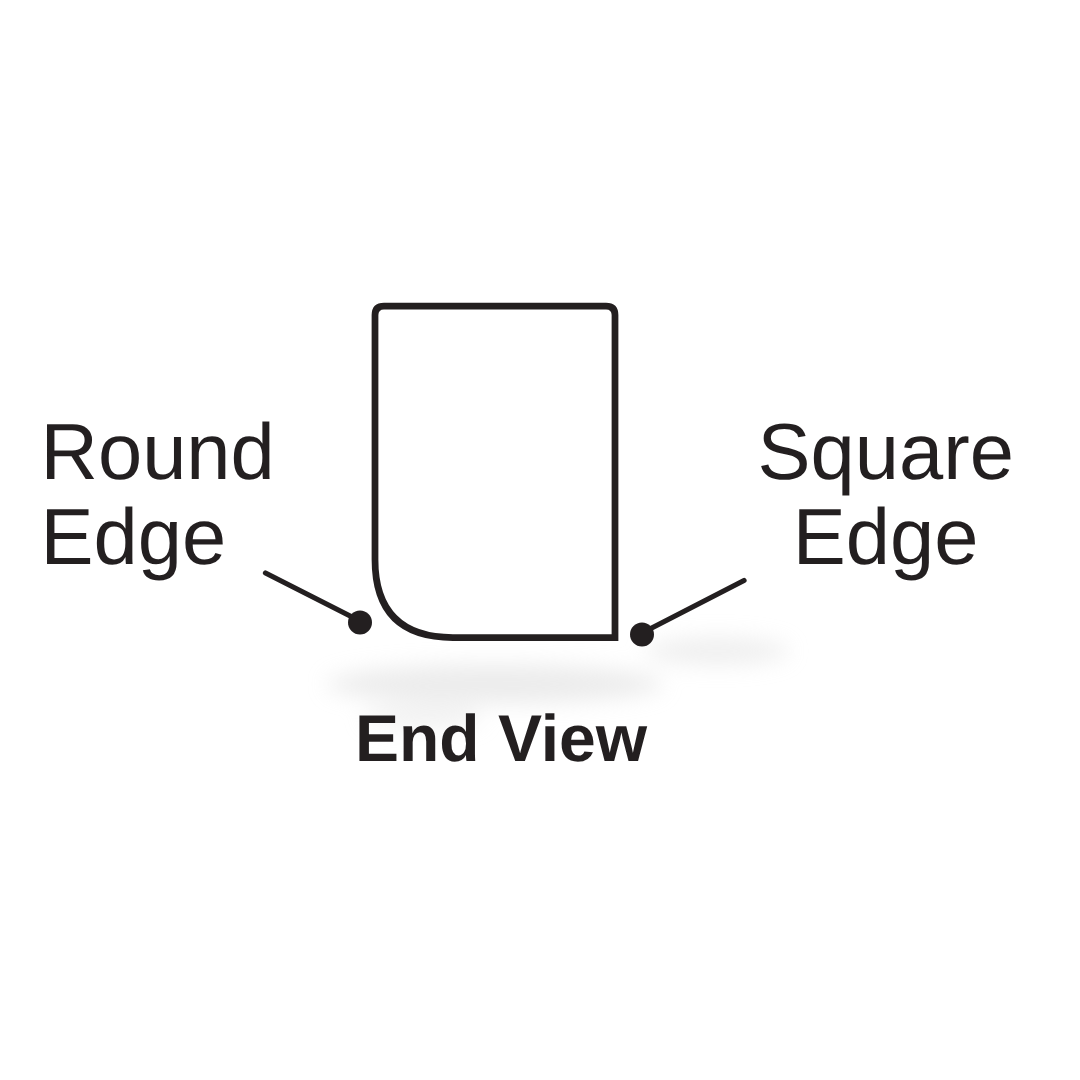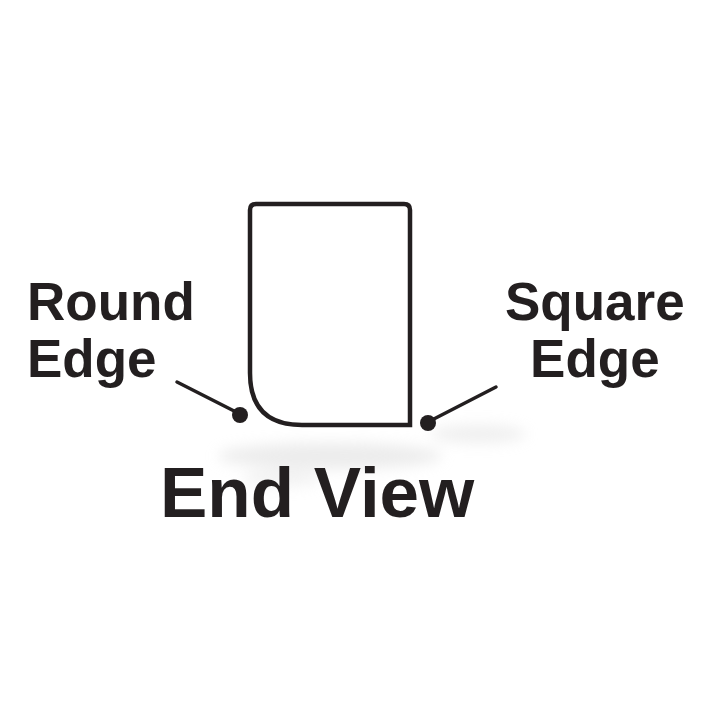--- a/index.html
+++ b/index.html
@@ -19,42 +19,42 @@
   }
   .stage svg {
     position: absolute;
     left: 0;
     top: 0;
   }
   .edge-label {
     position: absolute;
     font-size: 53px;
     line-height: 57px;
-    font-weight: 700;
+    font-weight: 400;
     color: #231f20;
     letter-spacing: 0px;
     white-space: nowrap;
   }
   .round-edge-label {
     left: 27px;
     top: 273px;
     text-align: left;
   }
   .square-edge-label {
     left: 505px;
     top: 273px;
     text-align: center;
   }
   .caption {
     position: absolute;
-    left: 160px;
+    left: 174px;
     top: 462px;
     width: 320px;
-    text-align: left;
-    font-size: 71px;
+    text-align: center;
+    font-size: 44px;
     line-height: 62px;
     font-weight: 700;
     color: #231f20;
     white-space: nowrap;
   }
   .shadow-group {
     filter: blur(7px);
   }
 </style>
 </head>

